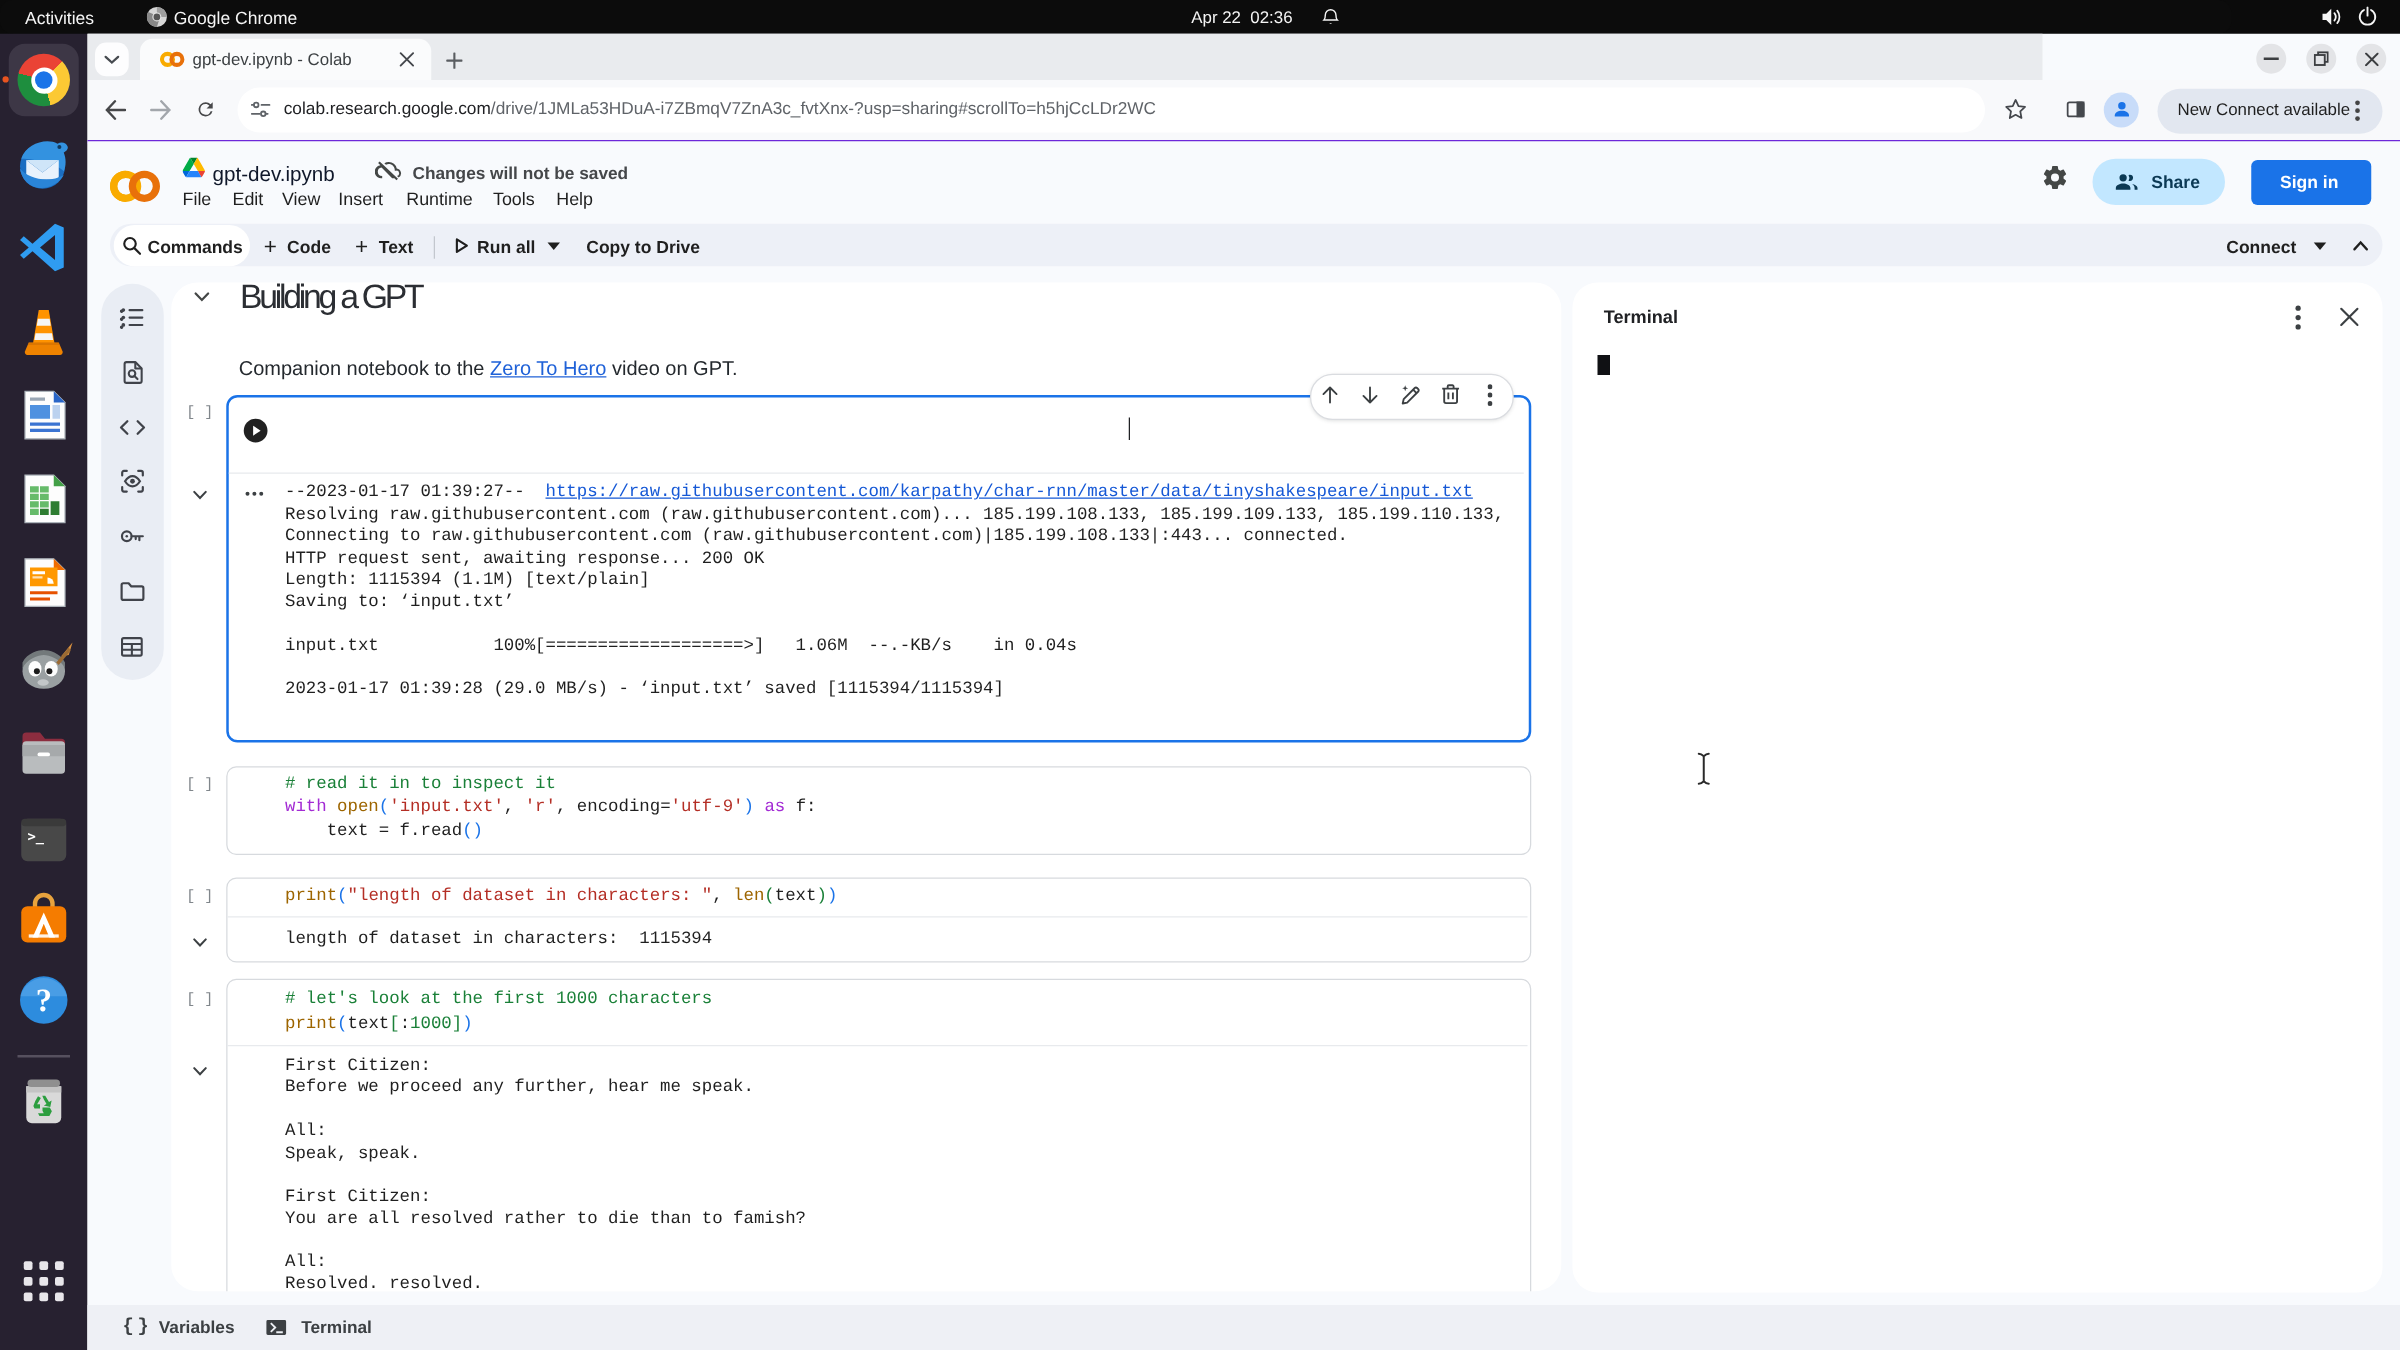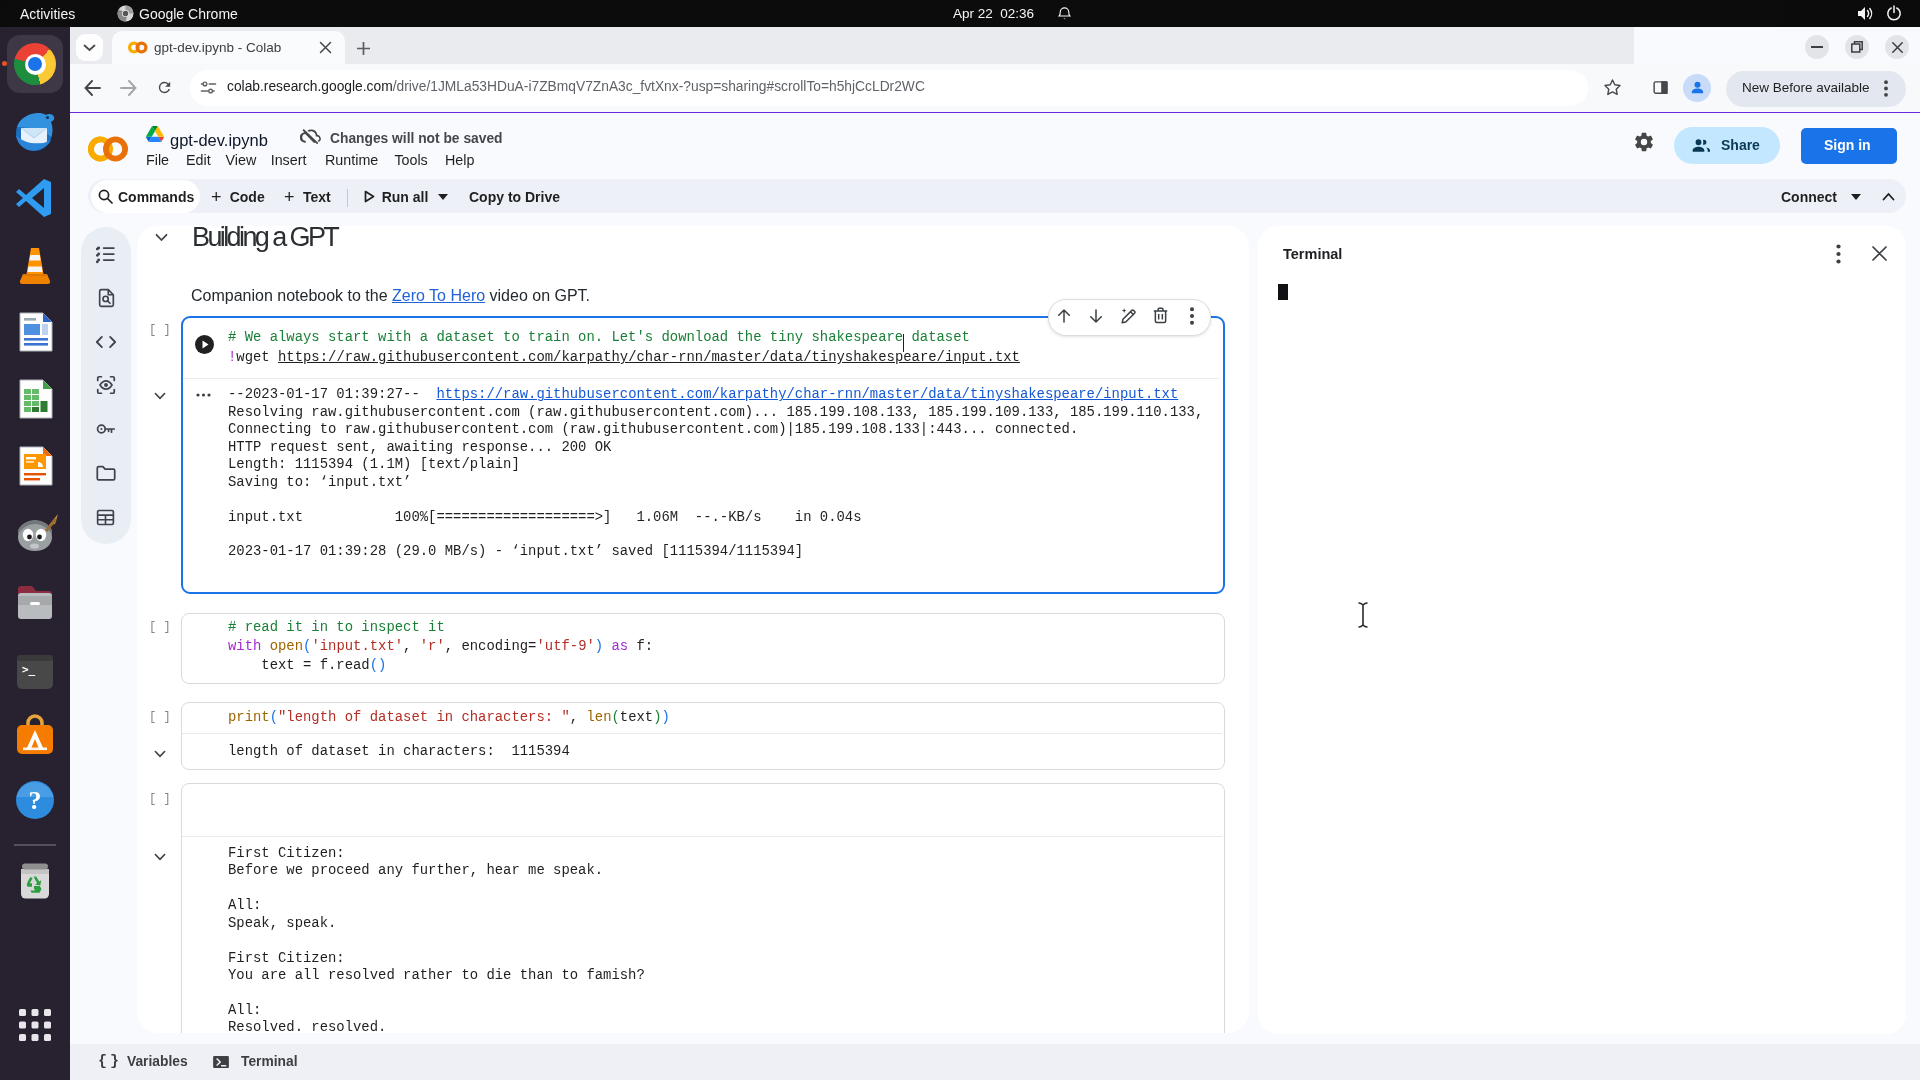--- a/index.html
+++ b/index.html
@@ -265,21 +265,21 @@
       <svg class="abs" style="left:1582px;top:15px;" width="17" height="17" viewBox="0 0 24 24" fill="none" stroke="#45484d" stroke-width="2">
           <rect x="3" y="4" width="18" height="16" rx="2"></rect>
           <path d="M14 4 V20 M14 4 H21 V20 H14 Z" fill="#45484d"></path>
         </svg>
       <div class="abs" style="left:1613px;top:10px;width:28px;height:28px;border-radius:50%;background:#c8dcf9;"></div>
       <svg class="abs" style="left:1619px;top:15px;" width="17" height="17" viewBox="0 0 24 24" fill="#1a73e8">
           <circle cx="12" cy="8" r="4.2"></circle>
           <path d="M12 13.5c-4.5 0-8 2.2-8 5v1.5h16V18.5c0-2.8-3.5-5-8-5z"></path>
         </svg>
       <div class="abs" style="left:1656px;top:7px;width:180px;height:36px;border-radius:18px;background:#e2e7f0;"></div>
-      <span class="abs" style="left:1672px;top:16px;font-size:13.5px;color:#1f1f1f;">New Before available</span>
+      <span class="abs" style="left:1672px;top:16px;font-size:13.5px;color:#1f1f1f;">New Connect available</span>
       <svg class="abs" style="left:1814px;top:16px;" width="4" height="17" viewBox="0 0 4 17" fill="#444">
           <circle cx="2" cy="2.2" r="1.9"></circle>
           <circle cx="2" cy="8.5" r="1.9"></circle>
           <circle cx="2" cy="14.8" r="1.9"></circle>
         </svg>
     </div>
     <div class="abs" id="colab">
 
       <svg class="abs" style="left:18px;top:20px;" width="40" height="32" viewBox="0 0 40 32">
         <circle cx="12.5" cy="16" r="9.6" fill="none" stroke="#f9ab00" stroke-width="5.8"></circle>
@@ -391,22 +391,20 @@
           </svg>
         <div class="abs" style="left:55px;top:-4px;font-size:27px;letter-spacing:-2.6px;color:#2b2e33;">Building a GPT</div>
         <div class="abs" style="left:54px;top:45px;font-size:16px;color:#24292e;margin-top:16px;">Companion notebook to the <span style="color:#2062d8;text-decoration:underline;">Zero To Hero</span> video on GPT.</div>
 
         <div class="abs" style="left:44px;top:90px;width:1040px;height:274px;border:2px solid #1a73e8;border-radius:9px;background:#fff;"></div>
         <div class="gutter" style="left:12px;top:97px;">[ ]</div>
         <div class="abs" style="left:57.5px;top:108.5px;width:19px;height:19px;border-radius:50%;background:#212121;"></div>
         <svg class="abs" style="left:64.5px;top:113.5px;" width="7" height="9" viewBox="0 0 7 9" fill="#fff">
             <path d="M0.5 0.5 L6.5 4.5 L0.5 8.5 Z"></path>
           </svg>
-        <div class="code" style="top:102.4px;line-height:19.8px;"><span class="cm"># We always start with a dataset to train on. Let's download the tiny shakespeare dataset</span>
-<span class="kw">!</span>wget <span style="text-decoration:underline;">https://raw.githubusercontent.com/karpathy/char-rnn/master/data/tinyshakespeare/input.txt</span></div>
         <div class="abs" style="left:765.5px;top:108px;width:1.4px;height:18px;background:#202124;"></div>
         <div class="abs" style="left:46px;top:152px;width:1036px;height:1px;background:#e8eaed;"></div>
         <svg class="chev" style="left:17px;top:164px;" width="13" height="9" viewBox="0 0 13 9" fill="none" stroke="#3c4043" stroke-width="1.8" stroke-linecap="round">
             <path d="M1.5 1.8 L6.5 7 L11.5 1.8"></path>
           </svg>
         <svg class="abs" style="left:59px;top:166.5px;" width="15" height="4" viewBox="0 0 15 4" fill="#3c4043">
             <circle cx="2" cy="2" r="1.6"></circle>
             <circle cx="7.5" cy="2" r="1.6"></circle>
             <circle cx="13" cy="2" r="1.6"></circle>
           </svg>
@@ -452,20 +450,22 @@
         <div class="gutter" style="left:12px;top:484px;">[ ]</div>
         <div class="code" style="top:481.9px;line-height:19.3px;"><span class="fn">print</span><span class="b1">(</span><span class="st">"length of dataset in characters: "</span>, <span class="fn">len</span><span class="b2">(</span>text<span class="b2">)</span><span class="b1">)</span></div>
         <div class="abs" style="left:45px;top:507px;width:1040px;height:1px;background:#e8eaed;"></div>
         <svg class="chev" style="left:17px;top:522px;" width="13" height="9" viewBox="0 0 13 9" fill="none" stroke="#3c4043" stroke-width="1.8" stroke-linecap="round">
             <path d="M1.5 1.8 L6.5 7 L11.5 1.8"></path>
           </svg>
         <div class="out" style="top:517.4px;line-height:17.45px;">length of dataset in characters:  1115394</div>
 
         <div class="abs" style="left:44px;top:557px;width:1042px;height:300px;border:1px solid #d7dade;border-radius:8px;background:#fff;"></div>
         <div class="gutter" style="left:12px;top:566px;">[ ]</div>
+        <div class="code" style="top:563.8px;line-height:19.8px;"><span class="cm"># let's look at the first 1000 characters</span>
+<span class="fn">print</span><span class="b1">(</span>text<span class="b2">[</span>:<span class="b2">1000</span><span class="b2">]</span><span class="b1">)</span></div>
         <div class="abs" style="left:45px;top:609.5px;width:1040px;height:1px;background:#e8eaed;"></div>
         <svg class="chev" style="left:17px;top:625px;" width="13" height="9" viewBox="0 0 13 9" fill="none" stroke="#3c4043" stroke-width="1.8" stroke-linecap="round">
             <path d="M1.5 1.8 L6.5 7 L11.5 1.8"></path>
           </svg>
         <div class="out" style="top:618.9px;line-height:17.45px;">First Citizen:
 Before we proceed any further, hear me speak.
 
 All:
 Speak, speak.
 

